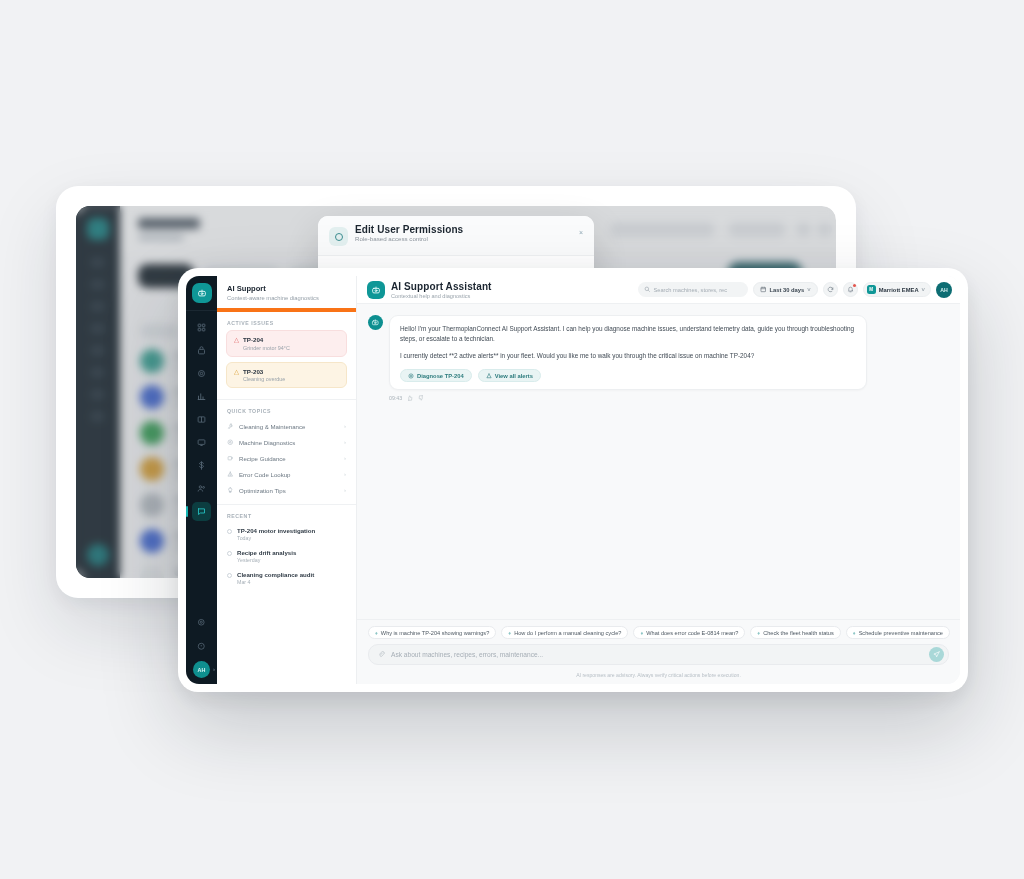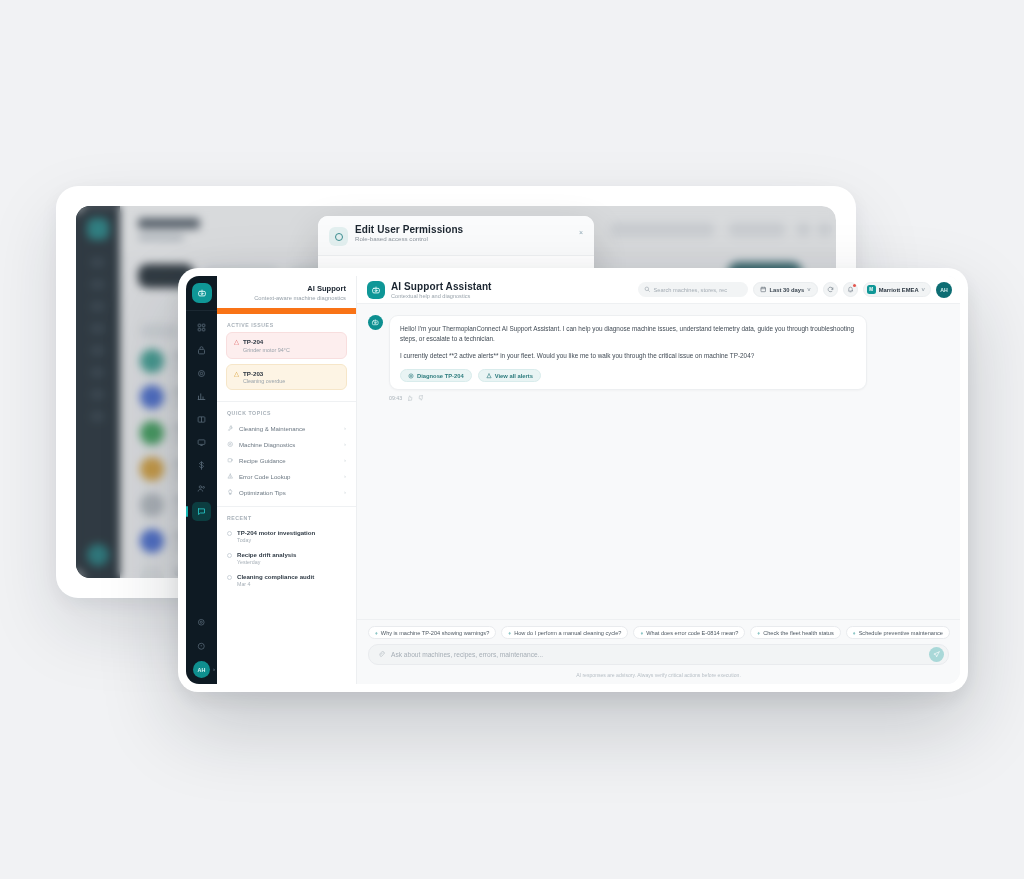--- a/index.html
+++ b/index.html
@@ -118,21 +118,21 @@
     color:#d8f7f7;font-size:5.4px;font-weight:bold;
     display:flex;align-items:center;justify-content:center;
     position:relative;
   }
   .rail-chev{ position:absolute; left:20px; top:5px; color:#6a7a86; font-size:6px;}
   
   .chat-side{
     width:140px; flex:0 0 140px; background:#fff; border-right:1px solid #edeff1;
     display:flex; flex-direction:column;
   }
-  .cs-head{ padding:8px 10px 7px; border-bottom:6px solid #f97316;text-align:right;}
+  .cs-head{ padding:8px 10px 7px; border-bottom:4px solid #f97316;}
   .cs-title{ font-size:7.6px; font-weight:bold; color:#1b2530;}
   .cs-sub{ font-size:5.8px; color:#96a0a9; margin-top:2px;}
   .cs-label{ font-size:5.2px; font-weight:bold; letter-spacing:.55px; color:#a8b1b9; padding:8px 10px 4px;}
   .issue{
     margin:0 9px 5px; padding:5px 7px; border-radius:6px;
     display:flex; gap:4px;
   }
   .issue.crit{ background:#fdeeee; border:1px solid #f8dede;}
   .issue.warn{ background:#fdf4e4; border:1px solid #f6e6c9;}
   .issue-ic{ font-size:6.5px; line-height:1.3;}

